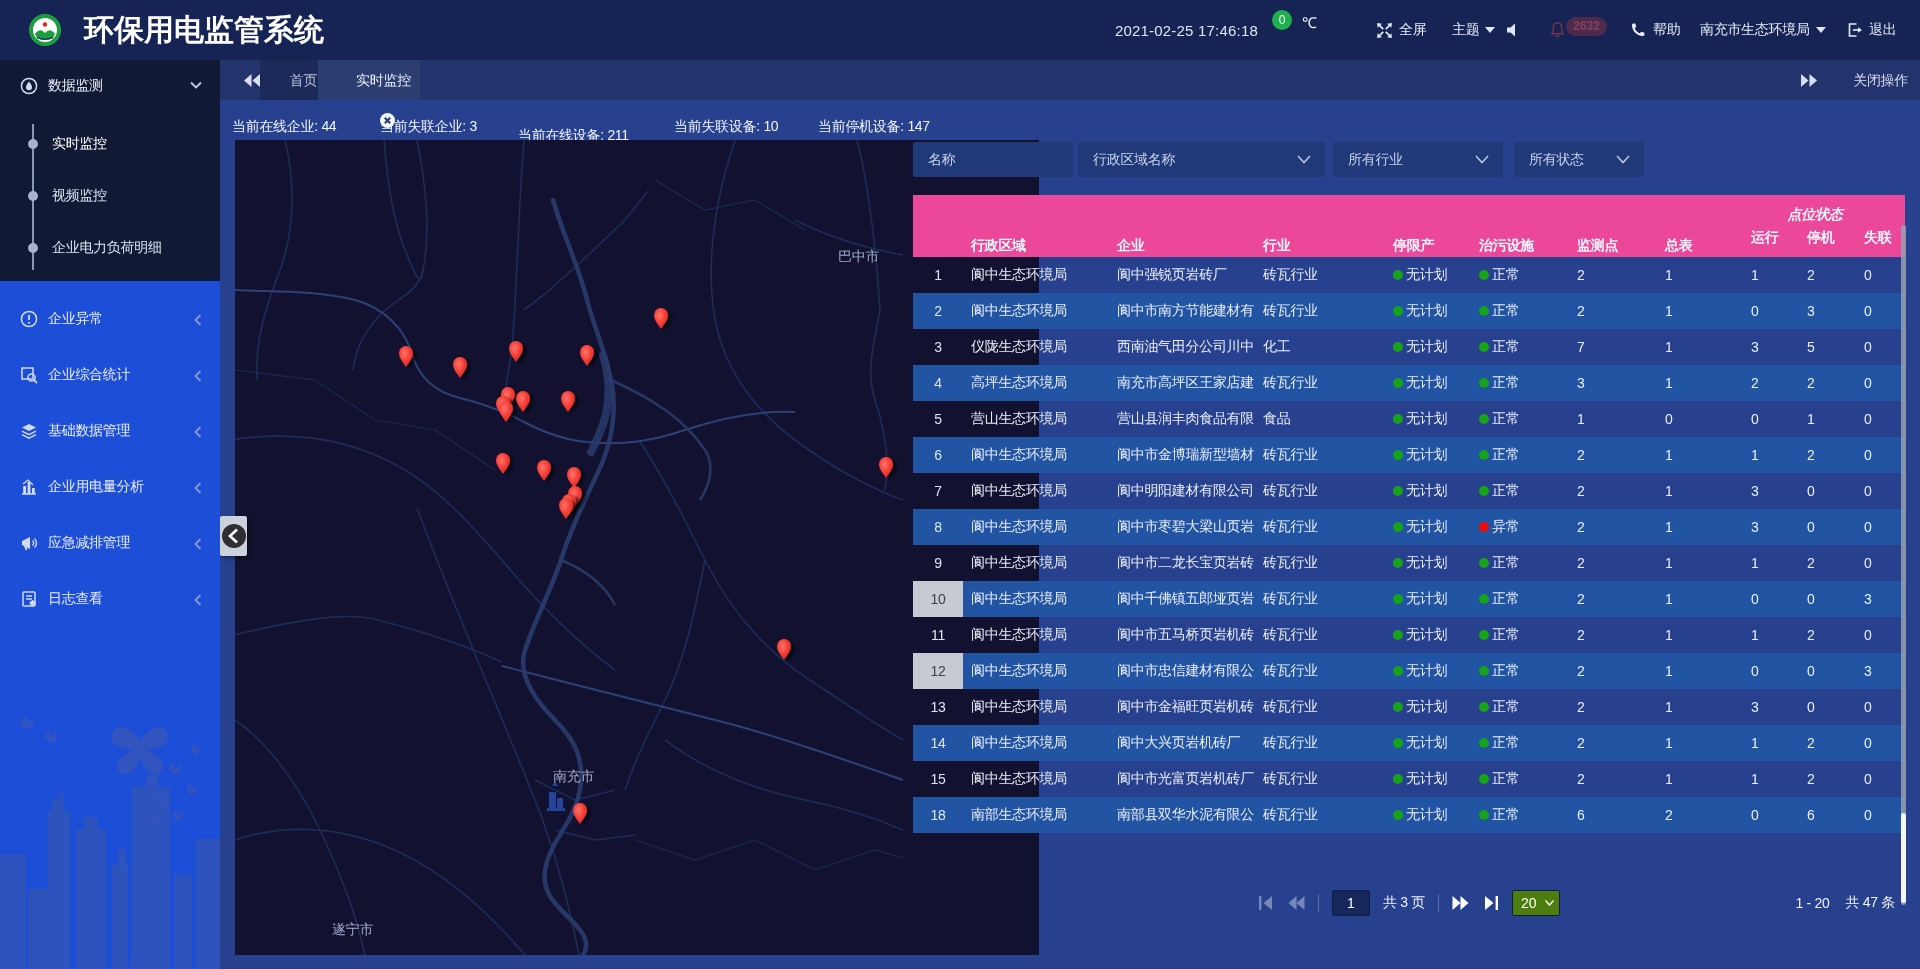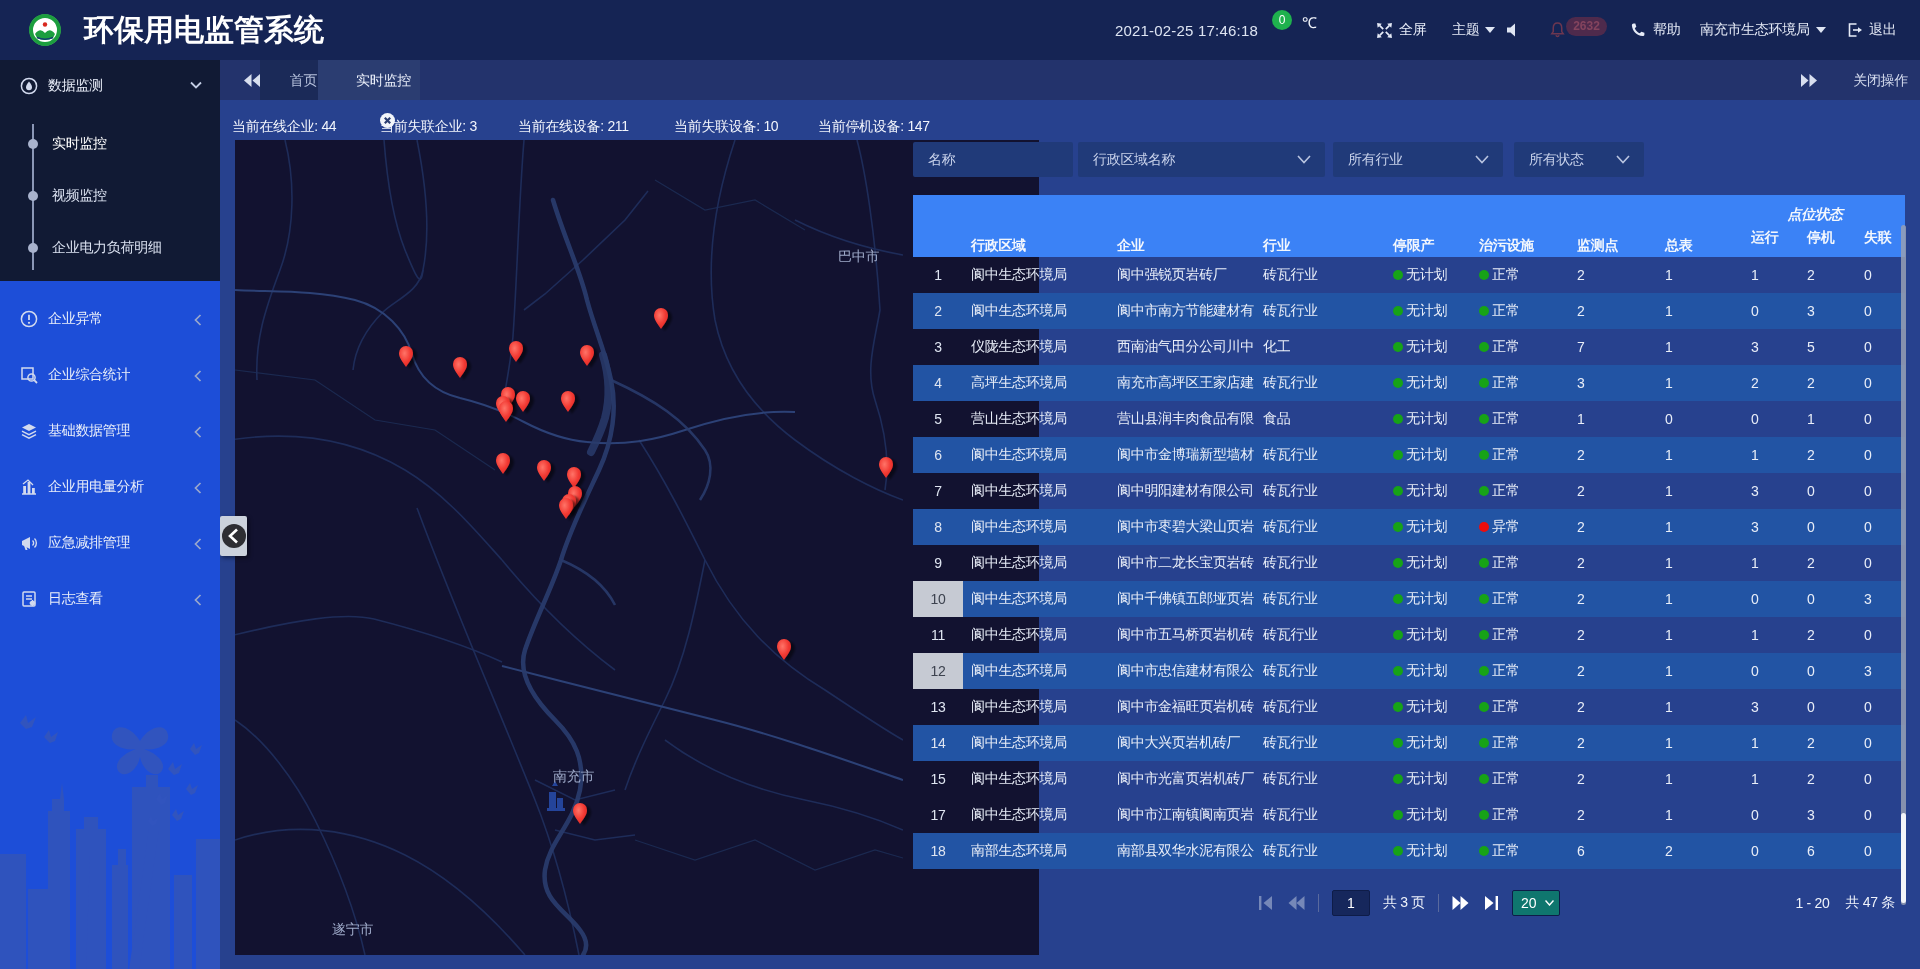--- a/index.html
+++ b/index.html
@@ -71,21 +71,21 @@
   .f-region{ left:858px;  width:247px; }
   .f-ind   { left:1113px; width:170px; }
   .f-stat  { left:1294px; width:130px; }
 
   
   .grid { position:absolute; left:693px; top:95px; width:992px; }
   table { border-collapse:collapse; table-layout:fixed; width:992px; }
   col.c-no{width:50px} col.c-region{width:146px} col.c-comp{width:146px} col.c-ind{width:130px}
   col.c-lim{width:86px} col.c-fac{width:90px} col.c-pts{width:88px} col.c-met{width:86px}
   col.c-run{width:56px} col.c-stop{width:57px} col.c-lost{width:57px}
-  thead th { background:#3b82f6; color:#f3f7fd; font-size:14px; letter-spacing:-0.3px; font-weight:bold; text-align:left; }
+  thead th { background:#ec4899; color:#f3f7fd; font-size:14px; letter-spacing:-0.3px; font-weight:bold; text-align:left; }
   thead tr.h1 th { height:31px; vertical-align:bottom; padding-bottom:2px; }
   thead tr.h2 th { height:31px; vertical-align:top; padding-top:3px; }
   thead th.rowspan { vertical-align:middle; padding-bottom:9px; }
   th.ghead { font-style:italic; text-align:center; padding-right:10px; }
   th.pl8 { padding-left:8px;font-family:Liberation Serif, serif; } th.pl16 { padding-left:16px; }
   .tbody-clip { height:627px; overflow:hidden; }
   tbody td { height:36px; font-size:14px; letter-spacing:-0.3px; color:#e9eef8; padding:0; white-space:nowrap; overflow:visible; }
   tbody tr.even { background:#2254a4; }
   td.td-no { text-align:center; color:#dfe5f1; }
   td.td-no.hl { background:#c6cad3; color:#3d434f; }
@@ -95,21 +95,21 @@
 
   
   .pager { position:absolute; left:693px; top:784px; width:992px; height:37px; }
   .pager-center { position:absolute; left:0; top:0; width:100%; height:37px; display:flex;
     align-items:center; justify-content:center; gap:13px; }
   .pg-ico { width:17px; height:14px; cursor:pointer; }
   .pg-sep { width:1px; height:18px; background:#5a6a9e; }
   .pg-input { width:38px; height:26px; background:#16275c; border:1px solid #0e1c48; border-radius:2px;
     color:#fff; font-size:14px; text-align:center; line-height:24px; }
   .pg-label { color:#eef2fa; font-size:14px; letter-spacing:-0.3px; }
-  .pg-select { position:relative; width:48px; height:26px; background:#0f766e; border:1px solid #0e1c48;
+  .pg-select { position:relative; width:48px; height:26px; background:#4d7c0f; border:1px solid #0e1c48;
     border-radius:2px; color:#fff; font-size:14px; line-height:24px; padding-left:8px; cursor:pointer; }
   .pg-select .chev { position:absolute; right:5px; top:9px; }
   .pager-info { position:absolute; right:10px; top:0; height:37px; display:flex; align-items:center;
     gap:16px; color:#eef2fa; font-size:14px; letter-spacing:-0.3px; }
 
   
   .vscroll-track { position:absolute; left:1901px; top:225px; width:5px; height:680px;
     background:#98a0b4; opacity:0.85; border-radius:3px; z-index:40; }
   .vscroll-thumb { position:absolute; left:1901px; top:813px; width:5px; height:90px;
     background:#f3f5f9; border-radius:3px; z-index:41; }
@@ -342,21 +342,21 @@
         <polygon points="0,0 7.5,6.5 0,13" fill="#d8dfef"></polygon>
       </svg>
     </div>
     <div class="tab-close-ops">关闭操作</div>
   </div>
 
   <div class="content">
     <div id="stats-bar">
         <div class="stat" style="left: 12px;">当前在线企业: 44</div>
         <div class="stat" style="left: 160px;">当前失联企业: 3</div>
-        <div class="stat" style="left: 298px;">当前在线设备: 211</div>
+        <div class="stat" style="left: 298px; margin-top: 9px;">当前在线设备: 211</div>
         <div class="stat" style="left: 454px;">当前失联设备: 10</div>
         <div class="stat" style="left: 598px;">当前停机设备: 147</div>
       </div>
 
     <div class="map-panel">
       <svg id="map-svg" width="668" height="815" viewBox="0 0 668 815">
         <defs>
           <radialGradient id="pinGrad" cx="40%" cy="35%" r="75%">
             <stop offset="0%" stop-color="#ff7468"></stop>
             <stop offset="55%" stop-color="#f23a33"></stop>
@@ -710,33 +710,20 @@
                 <td class="pl8">阆中市光富页岩机砖厂</td>
                 <td class="pl8">砖瓦行业</td>
                 <td class="pl8"><span class="st-dot dot-green"></span><span class="lim">无计划</span></td>
                 <td class="pl8"><span class="st-dot dot-green"></span><span class="fac">正常</span></td>
                 <td class="pl16">2</td>
                 <td class="pl16">1</td>
                 <td class="pl16">1</td>
                 <td class="pl16">2</td>
                 <td class="pl16">0</td>
               </tr>
-              <tr>
-                <td class="td-no">17</td>
-                <td class="pl8">阆中生态环境局</td>
-                <td class="pl8">阆中市江南镇阆南页岩</td>
-                <td class="pl8">砖瓦行业</td>
-                <td class="pl8"><span class="st-dot dot-green"></span><span class="lim">无计划</span></td>
-                <td class="pl8"><span class="st-dot dot-green"></span><span class="fac">正常</span></td>
-                <td class="pl16">2</td>
-                <td class="pl16">1</td>
-                <td class="pl16">0</td>
-                <td class="pl16">3</td>
-                <td class="pl16">0</td>
-              </tr>
               <tr class="even">
                 <td class="td-no">18</td>
                 <td class="pl8">南部生态环境局</td>
                 <td class="pl8">南部县双华水泥有限公</td>
                 <td class="pl8">砖瓦行业</td>
                 <td class="pl8"><span class="st-dot dot-green"></span><span class="lim">无计划</span></td>
                 <td class="pl8"><span class="st-dot dot-green"></span><span class="fac">正常</span></td>
                 <td class="pl16">6</td>
                 <td class="pl16">2</td>
                 <td class="pl16">0</td>

